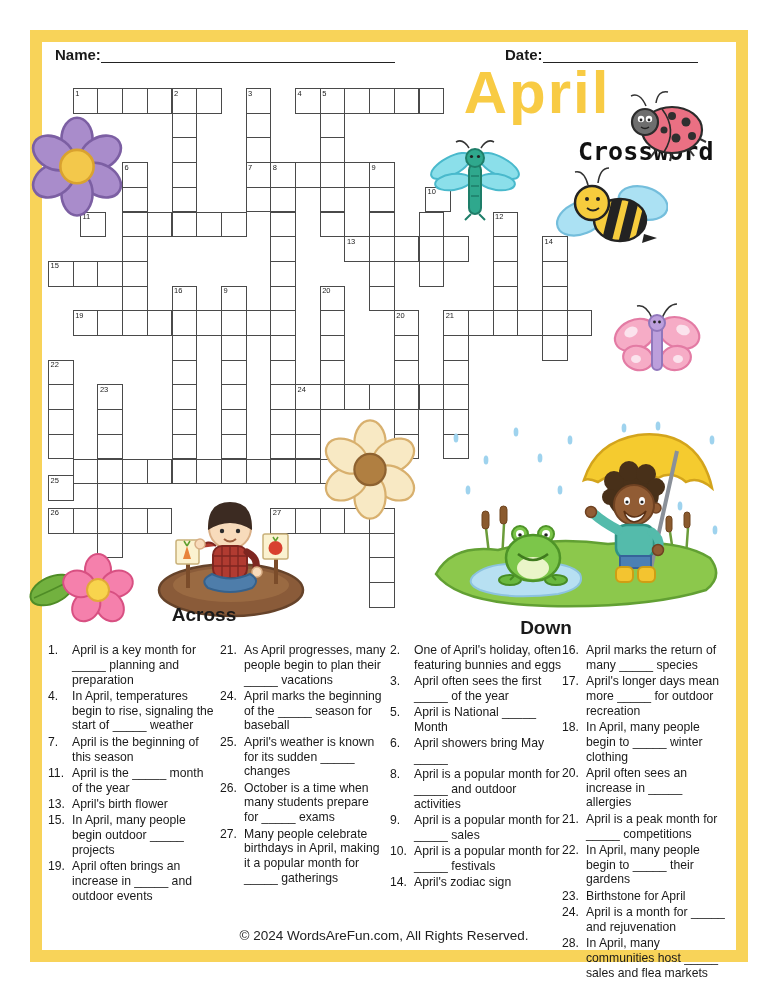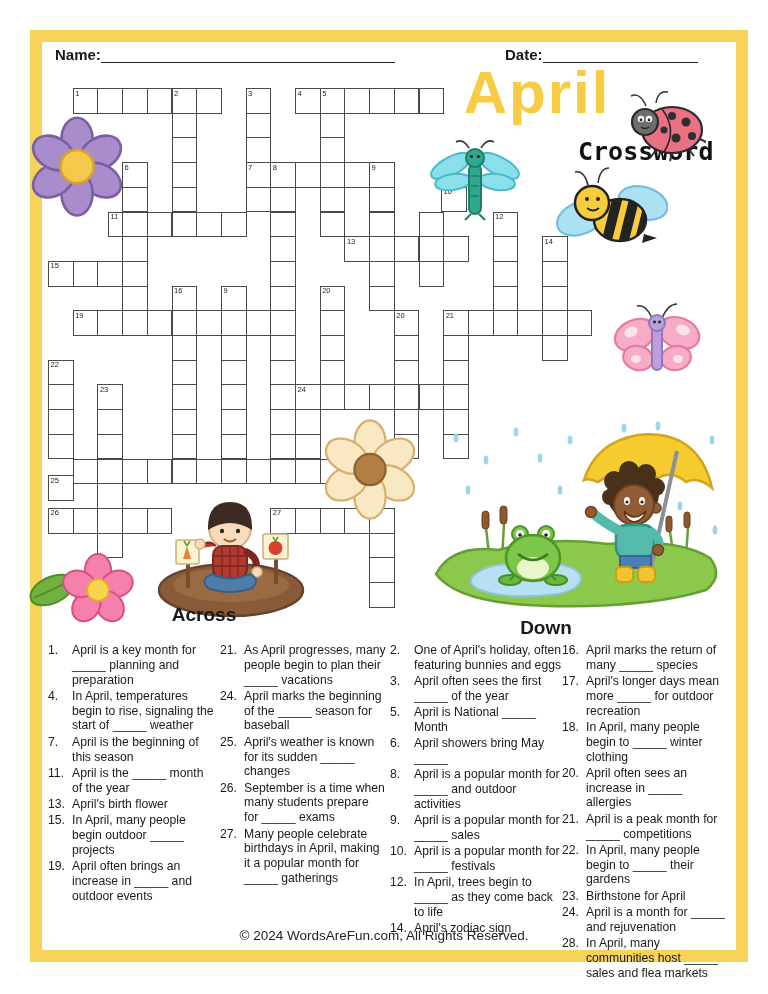--- a/index.html
+++ b/index.html
@@ -69,21 +69,21 @@
       </div>
       <div class="gcell" style="left: 270.3px; top: 162.1px;">
         <span class="gnum">8</span>
       </div>
       <div class="gcell" style="left: 295px; top: 162.1px;"></div>
       <div class="gcell" style="left: 319.7px; top: 162.1px;"></div>
       <div class="gcell" style="left: 344.4px; top: 162.1px;"></div>
       <div class="gcell" style="left: 369.1px; top: 162.1px;">
         <span class="gnum">9</span>
       </div>
-      <div class="gcell" style="left: 108px; top: 211.5px;">
+      <div class="gcell" style="left: 80px; top: 211.5px;">
         <span class="gnum">11</span>
       </div>
       <div class="gcell" style="left: 122.1px; top: 211.5px;"></div>
       <div class="gcell" style="left: 146.8px; top: 211.5px;"></div>
       <div class="gcell" style="left: 171.5px; top: 211.5px;"></div>
       <div class="gcell" style="left: 196.2px; top: 211.5px;"></div>
       <div class="gcell" style="left: 220.9px; top: 211.5px;"></div>
       <div class="gcell" style="left: 344.4px; top: 236.2px;">
         <span class="gnum">13</span>
       </div>
@@ -183,21 +183,21 @@
       <div class="gcell" style="left: 270.3px; top: 285.6px;"></div>
       <div class="gcell" style="left: 270.3px; top: 335px;"></div>
       <div class="gcell" style="left: 270.3px; top: 359.7px;"></div>
       <div class="gcell" style="left: 270.3px; top: 384.4px;"></div>
       <div class="gcell" style="left: 270.3px; top: 409.1px;"></div>
       <div class="gcell" style="left: 270.3px; top: 433.8px;"></div>
       <div class="gcell" style="left: 369.1px; top: 186.8px;"></div>
       <div class="gcell" style="left: 369.1px; top: 211.5px;"></div>
       <div class="gcell" style="left: 369.1px; top: 260.9px;"></div>
       <div class="gcell" style="left: 369.1px; top: 285.6px;"></div>
-      <div class="gcell" style="left: 441px; top: 186.8px;">
+      <div class="gcell" style="left: 425px; top: 186.8px;">
         <span class="gnum">10</span>
       </div>
       <div class="gcell" style="left: 418.5px; top: 211.5px;"></div>
       <div class="gcell" style="left: 418.5px; top: 260.9px;"></div>
       <div class="gcell" style="left: 492.6px; top: 211.5px;">
         <span class="gnum">12</span>
       </div>
       <div class="gcell" style="left: 492.6px; top: 236.2px;"></div>
       <div class="gcell" style="left: 492.6px; top: 260.9px;"></div>
       <div class="gcell" style="left: 492.6px; top: 285.6px;"></div>
@@ -493,32 +493,31 @@
       <div class="clue"><span class="cnumber">7.</span><span>April is the beginning of this season</span></div>
       <div class="clue"><span class="cnumber">11.</span><span>April is the _____ month of the year</span></div>
       <div class="clue"><span class="cnumber">13.</span><span>April's birth flower</span></div>
       <div class="clue"><span class="cnumber">15.</span><span>In April, many people begin outdoor _____ projects</span></div>
       <div class="clue"><span class="cnumber">19.</span><span>April often brings an increase in _____ and outdoor events</span></div>
     </div>
   <div class="cluecol" style="left:220px;top:643px;width:166px;">
       <div class="clue"><span class="cnumber">21.</span><span>As April progresses, many people begin to plan their _____ vacations</span></div>
       <div class="clue"><span class="cnumber">24.</span><span>April marks the beginning of the _____ season for baseball</span></div>
       <div class="clue"><span class="cnumber">25.</span><span>April's weather is known for its sudden _____ changes</span></div>
-      <div class="clue"><span class="cnumber">26.</span><span>September is a time when many students prepare for _____ exams</span></div>
+      <div class="clue"><span class="cnumber">26.</span><span>October is a time when many students prepare for _____ exams</span></div>
       <div class="clue"><span class="cnumber">27.</span><span>Many people celebrate birthdays in April, making it a popular month for _____ gatherings</span></div>
     </div>
   <div class="cluecol" style="left:390px;top:643px;width:175px;">
       <div class="clue"><span class="cnumber">2.</span><span>One of April's holiday, often featuring bunnies and eggs</span></div>
       <div class="clue"><span class="cnumber">3.</span><span>April often sees the first _____ of the year</span></div>
       <div class="clue"><span class="cnumber">5.</span><span>April is National _____ Month</span></div>
       <div class="clue"><span class="cnumber">6.</span><span>April showers bring May _____</span></div>
       <div class="clue"><span class="cnumber">8.</span><span>April is a popular month for _____ and outdoor activities</span></div>
       <div class="clue"><span class="cnumber">9.</span><span>April is a popular month for _____ sales</span></div>
       <div class="clue"><span class="cnumber">10.</span><span>April is a popular month for _____ festivals</span></div>
-      <div class="clue"><span class="cnumber">12.</span><span>In April, trees begin to _____ as they come back to life</span></div>
       <div class="clue"><span class="cnumber">14.</span><span>April's zodiac sign</span></div>
     </div>
   <div class="cluecol" style="left:562px;top:643px;width:164px;">
       <div class="clue"><span class="cnumber">16.</span><span>April marks the return of many _____ species</span></div>
       <div class="clue"><span class="cnumber">17.</span><span>April's longer days mean more _____ for outdoor recreation</span></div>
       <div class="clue"><span class="cnumber">18.</span><span>In April, many people begin to _____ winter clothing</span></div>
       <div class="clue"><span class="cnumber">20.</span><span>April often sees an increase in _____ allergies</span></div>
       <div class="clue"><span class="cnumber">21.</span><span>April is a peak month for _____ competitions</span></div>
       <div class="clue"><span class="cnumber">22.</span><span>In April, many people begin to _____ their gardens</span></div>
       <div class="clue"><span class="cnumber">23.</span><span>Birthstone for April</span></div>

